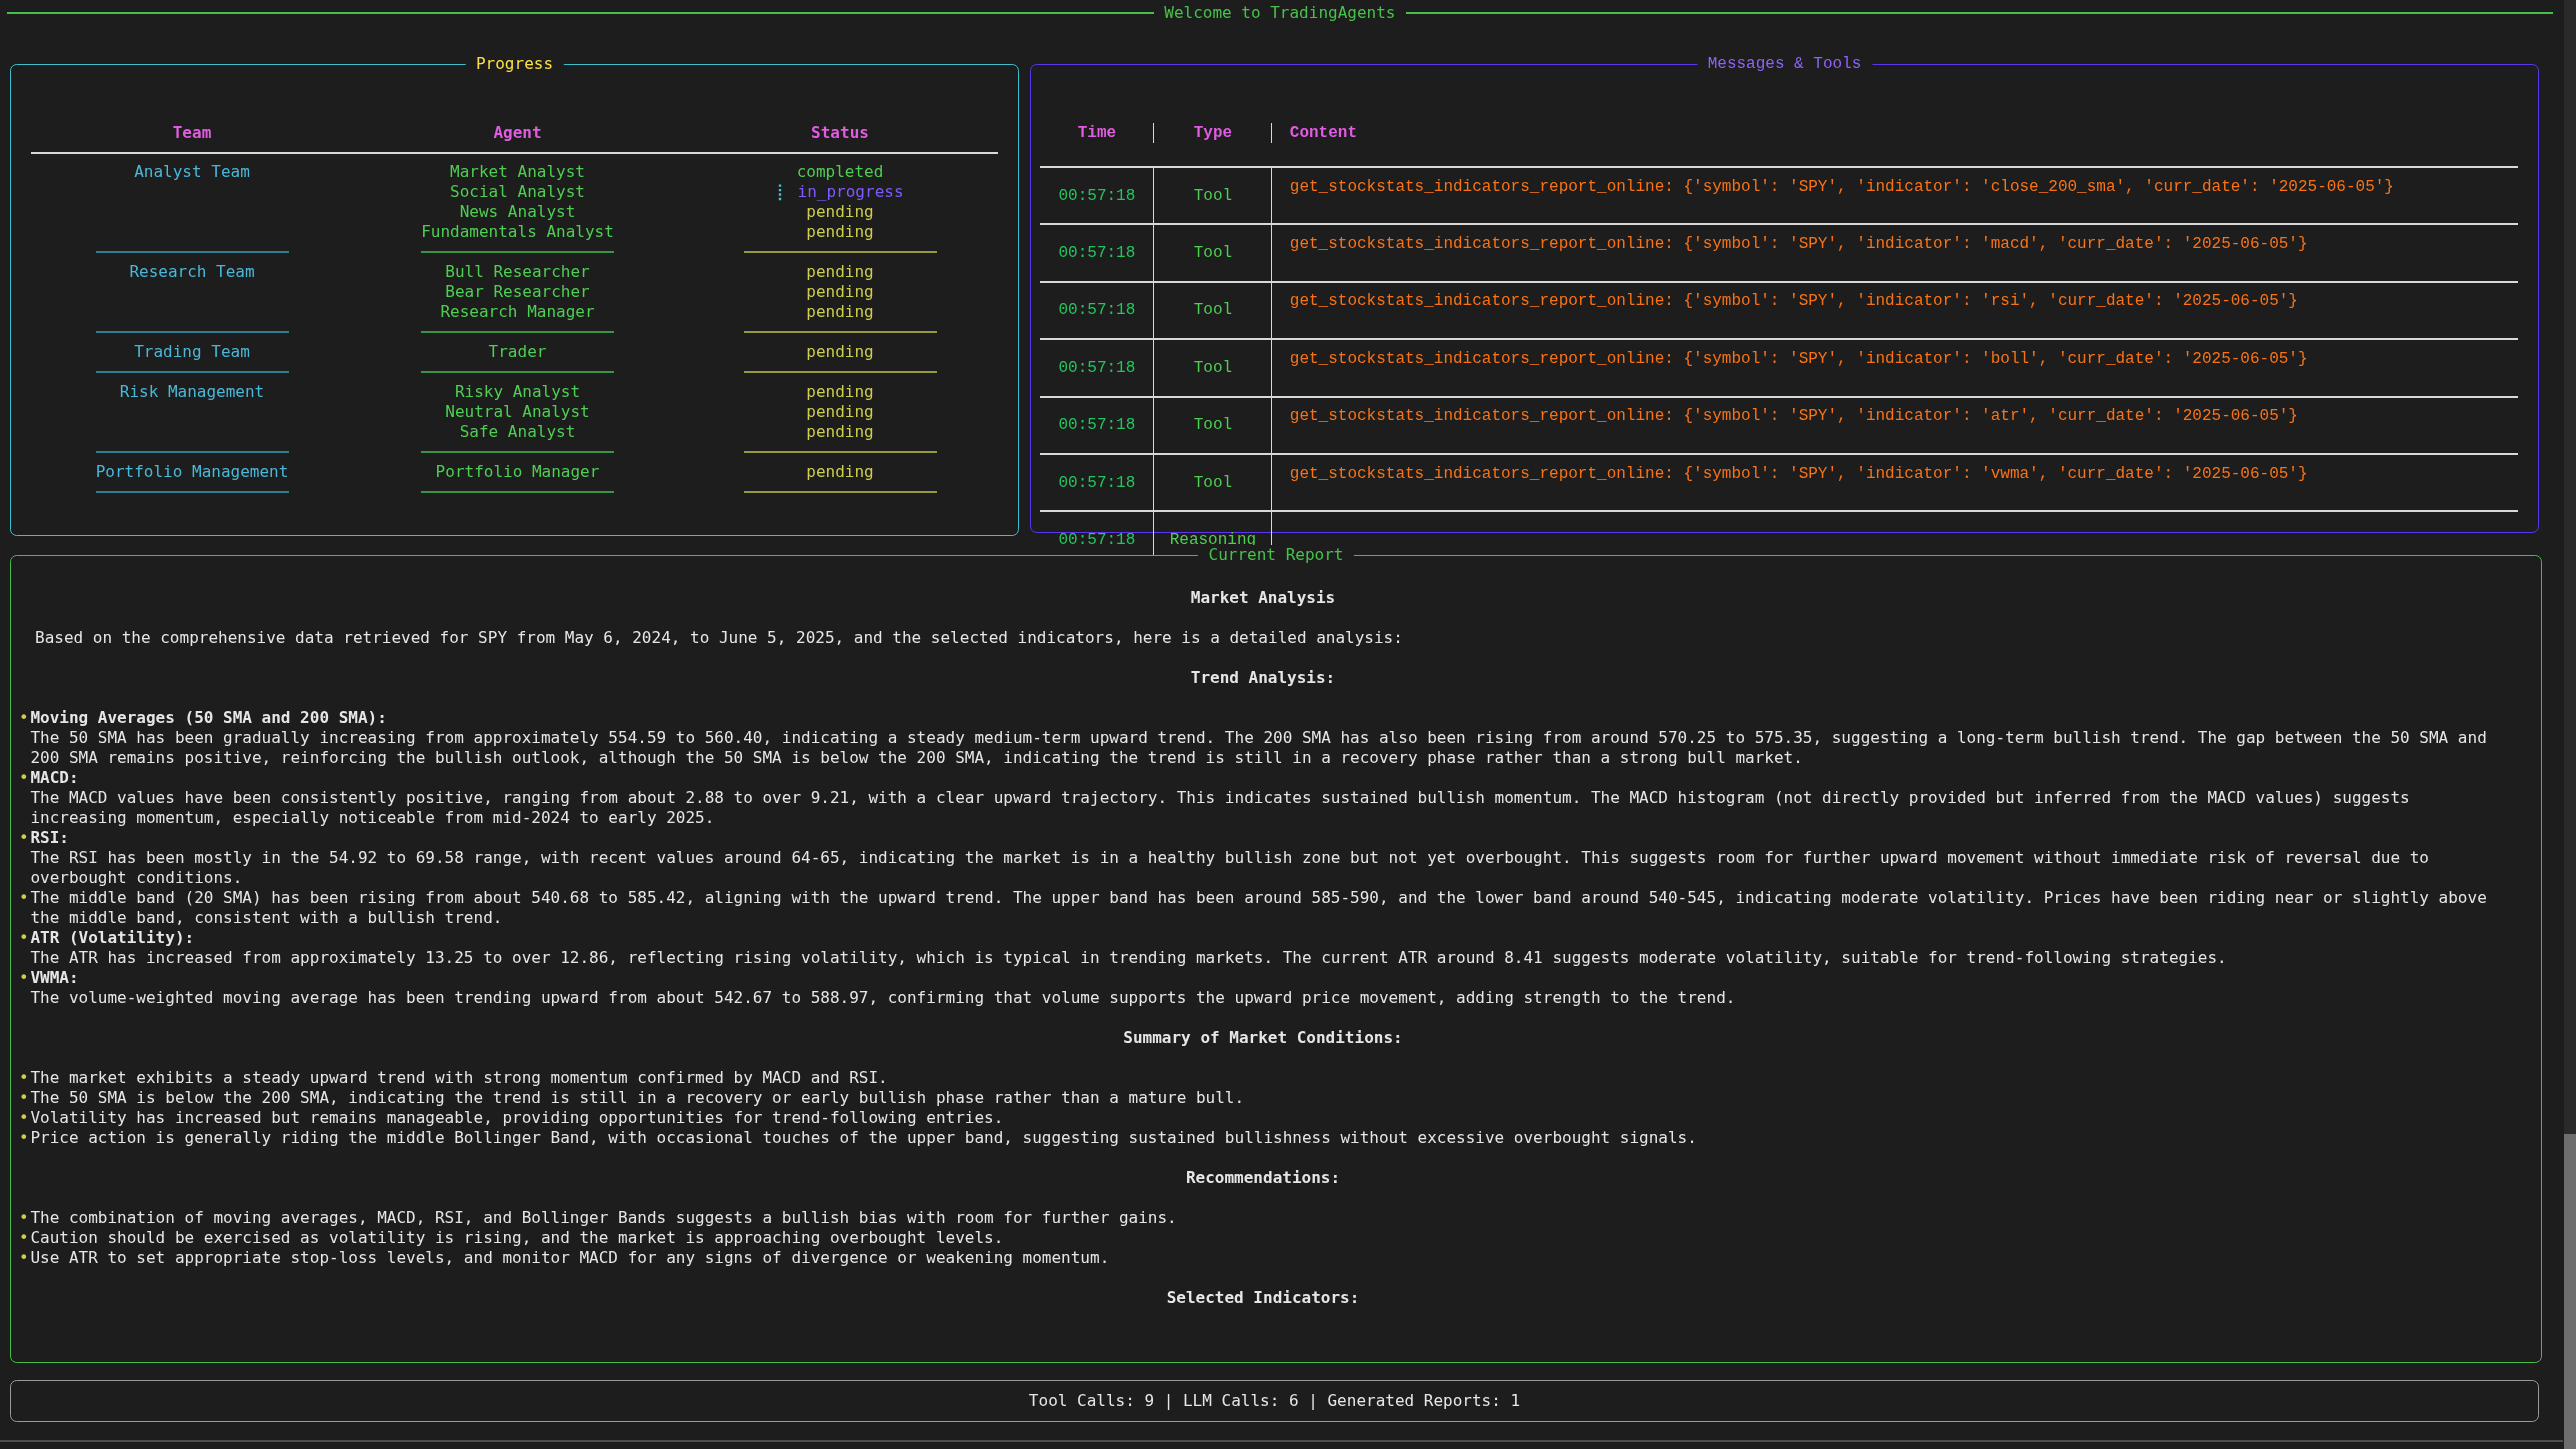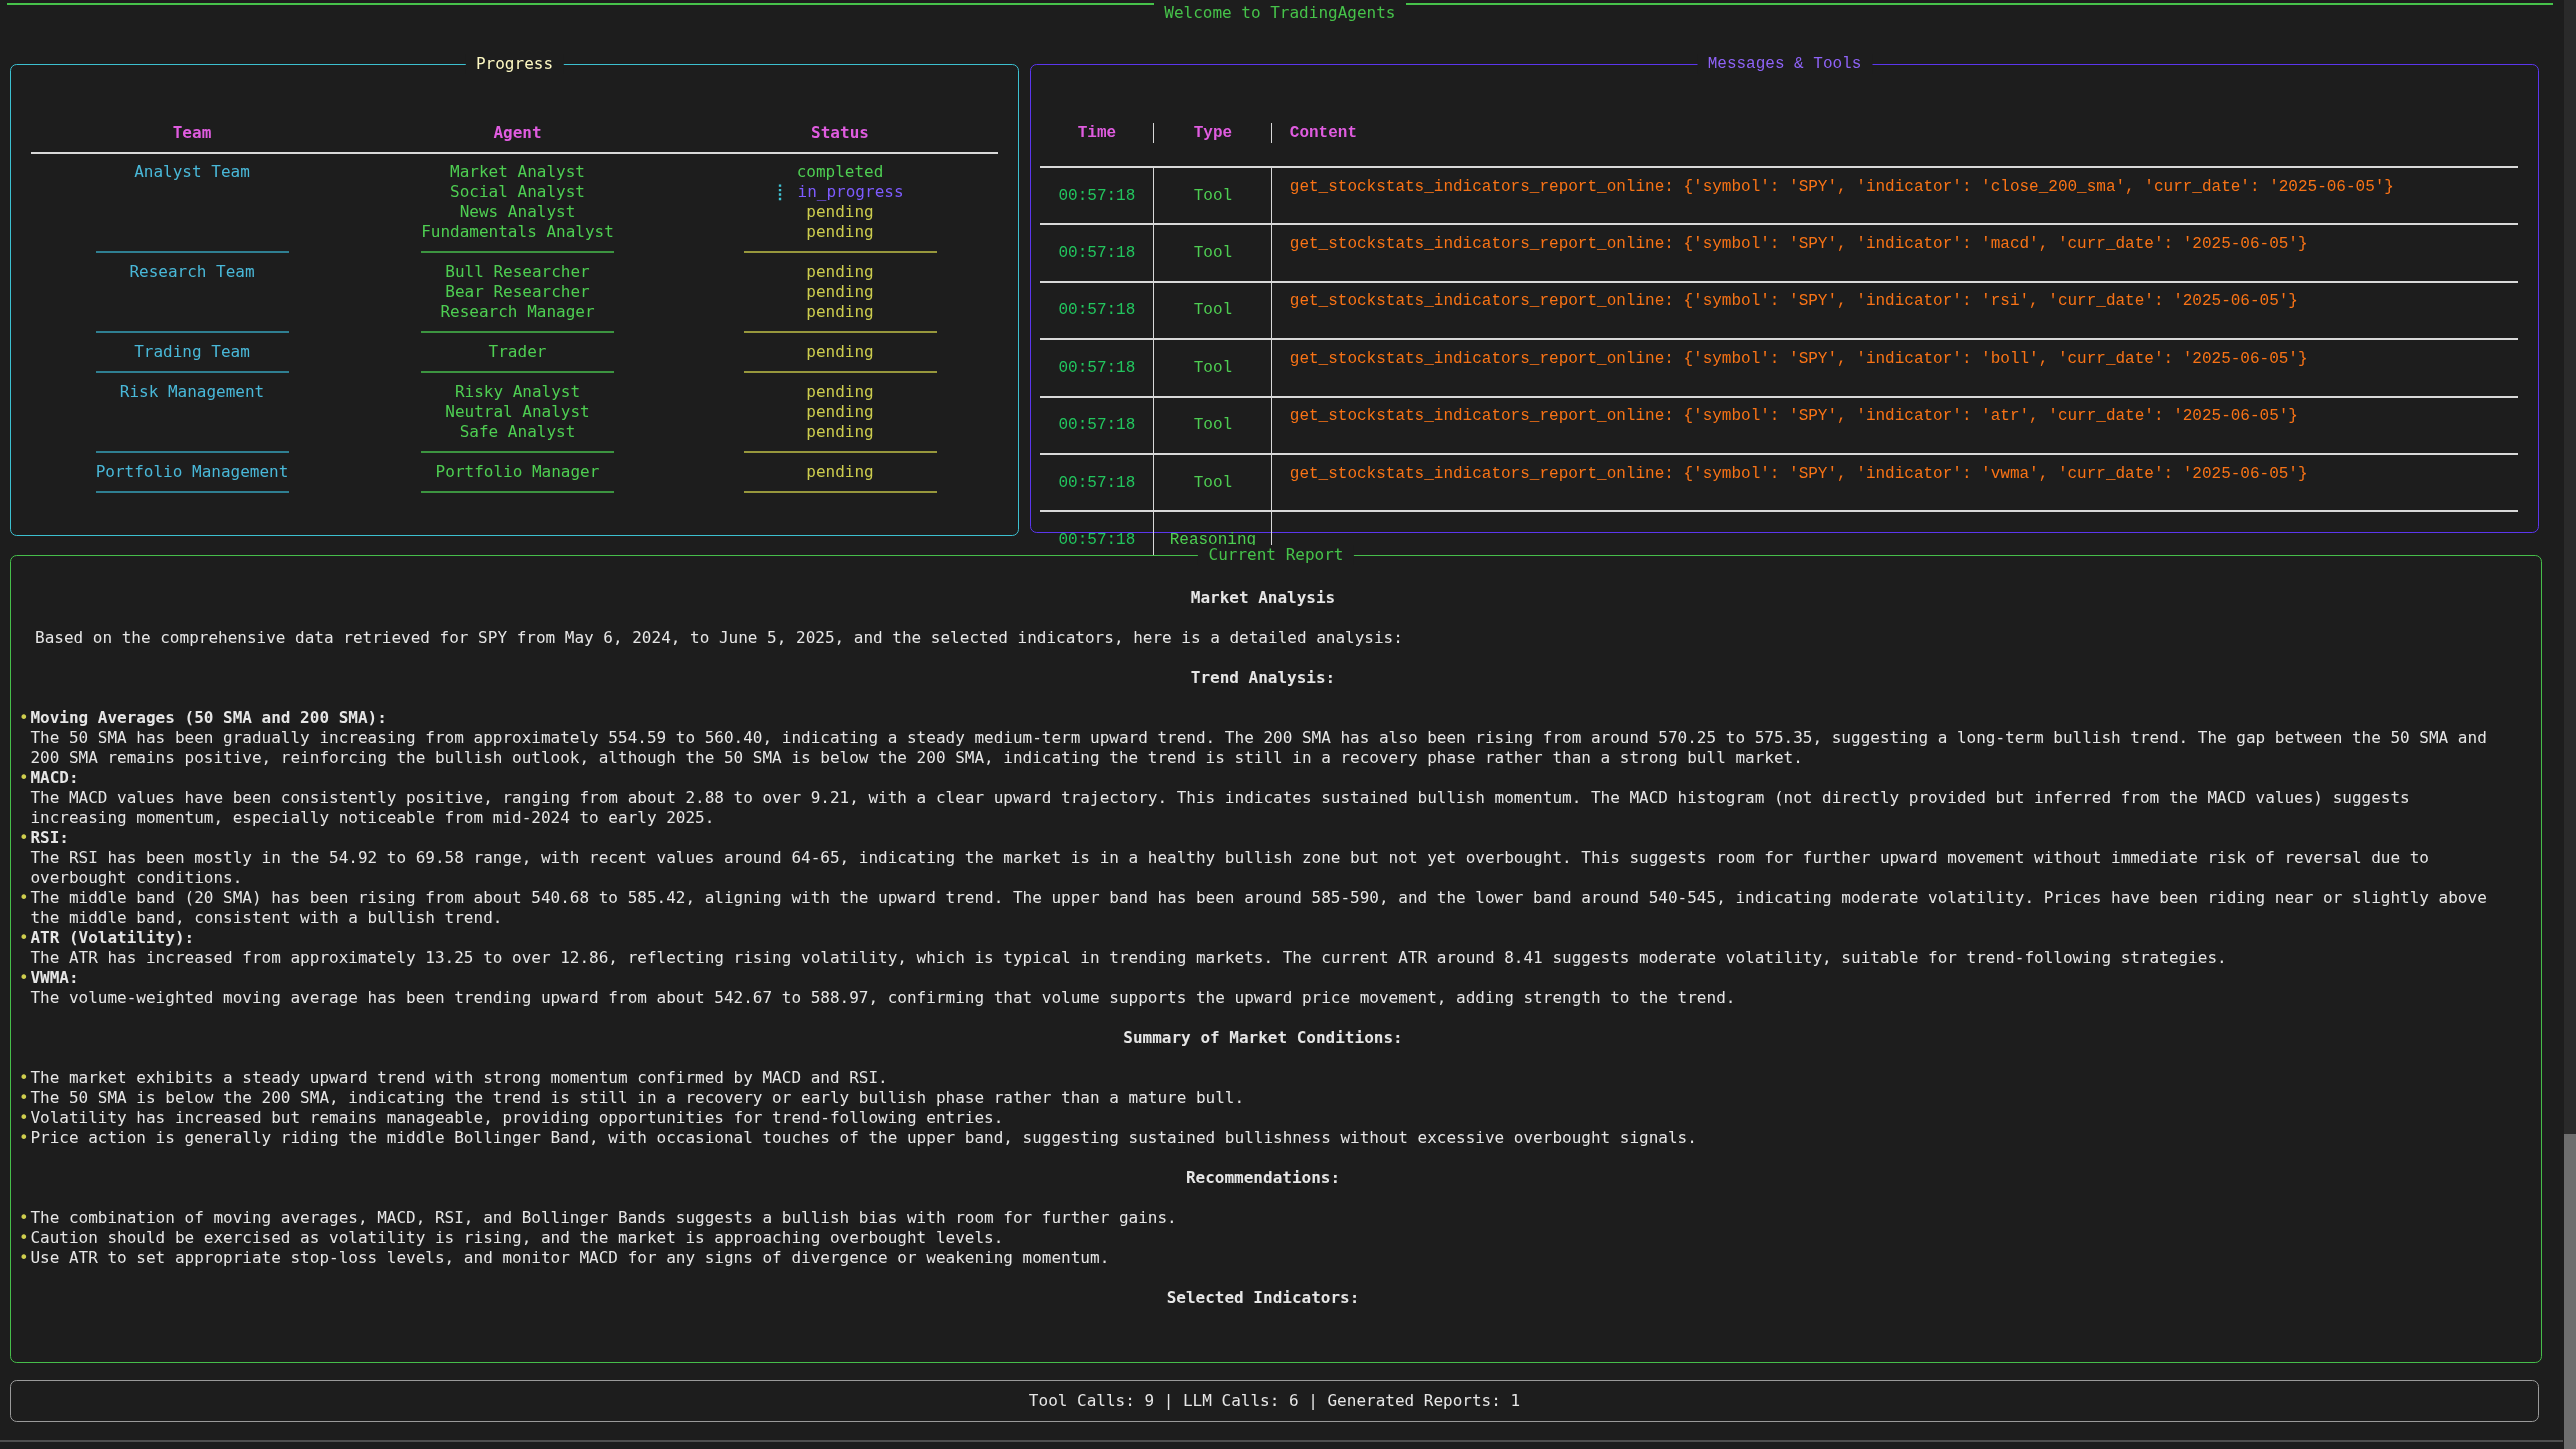--- a/index.html
+++ b/index.html
@@ -2,29 +2,29 @@
 <html style="font-size:10.7px"><head>
 <meta charset="utf-8">
 <style>
   html,body{margin:0;padding:0;background:#141414;}
   .screen{
     position:relative;width:2576px;height:1449px;background:#1d1d1d;
     font-family:"DejaVu Sans Mono","Liberation Mono",monospace;
     font-size:16px;line-height:20px;color:#e6e6e6;overflow:hidden;
   }
   
-  .top-rule{position:absolute;left:6.7px;right:23px;top:3.4px;height:20px;display:flex;gap:10.7px;}
+  .top-rule{position:absolute;left:6.7px;right:23px;top:3.4px;height:20px;display:flex;align-items:center;gap:10.7px;}
   .hline{border-top:2px solid #46c24a;flex:1;height:0;}
   .top-title{color:#46c24a;white-space:nowrap;}
 
   
   .panel{position:absolute;border:1.3px solid;border-radius:6.7px;background:#1d1d1d;}
   .panel-title{position:absolute;top:-11.4px;left:50%;transform:translateX(-50%);background:#1d1d1d;padding:0 10.7px;white-space:nowrap;}
   #progress{left:10px;top:64px;width:1007px;height:470px;border-color:#3cc0d0;}
-  #progress .panel-title{color:#fef9c3;}
+  #progress .panel-title{color:#fde047;}
   #messages{left:1030px;top:64px;width:1507px;height:467px;border-color:#5b36ee;font-family:Liberation Mono, monospace;}
   #messages .panel-title{color:#8f63f8;}
   #report-panel{left:10px;top:555px;width:2530px;height:806px;border-color:#46bd4a;}
   #report-panel .panel-title{color:#46c24a;}
   #stats{left:10px;top:1380px;width:2527px;height:40px;border-color:#9a9a9a;display:flex;align-items:center;justify-content:center;}
 
   
   .ptable{margin:58px 20px 0;}
   .phead,.prow,.gsep{display:grid;grid-template-columns:322px 329px 1fr;height:20px;}
   .phead .cell{text-align:center;font-weight:bold;color:#e05ce0;}

